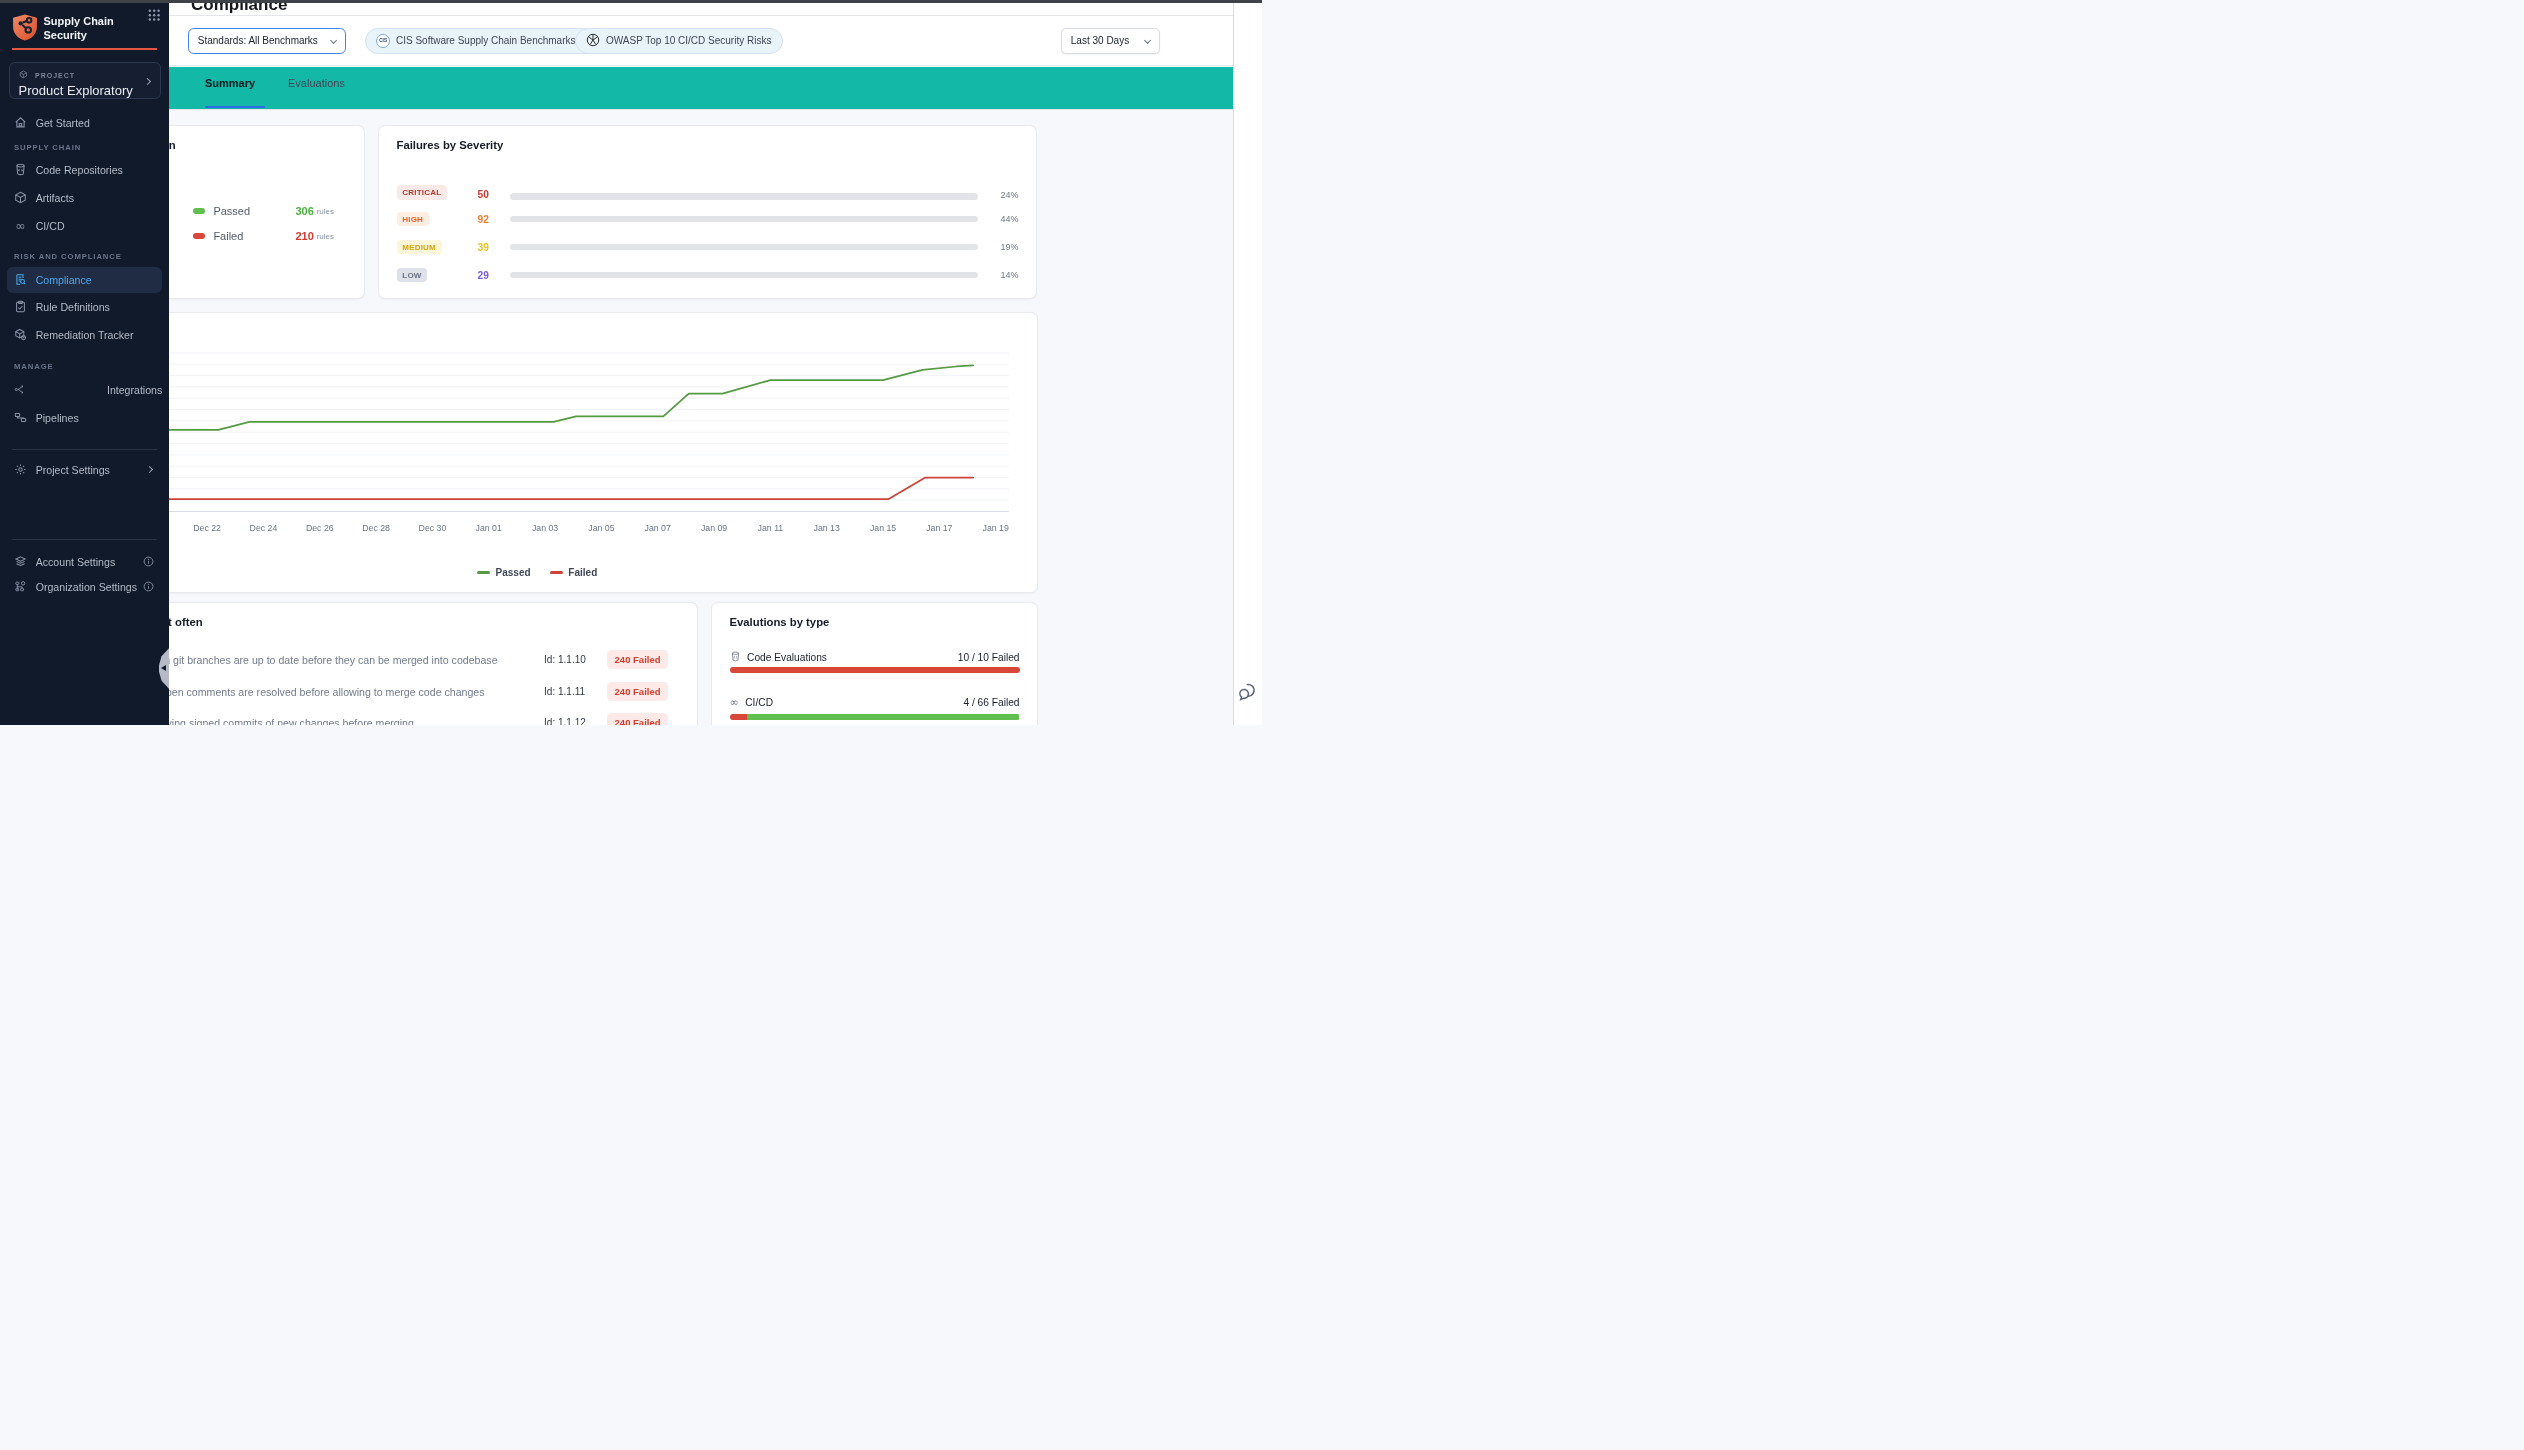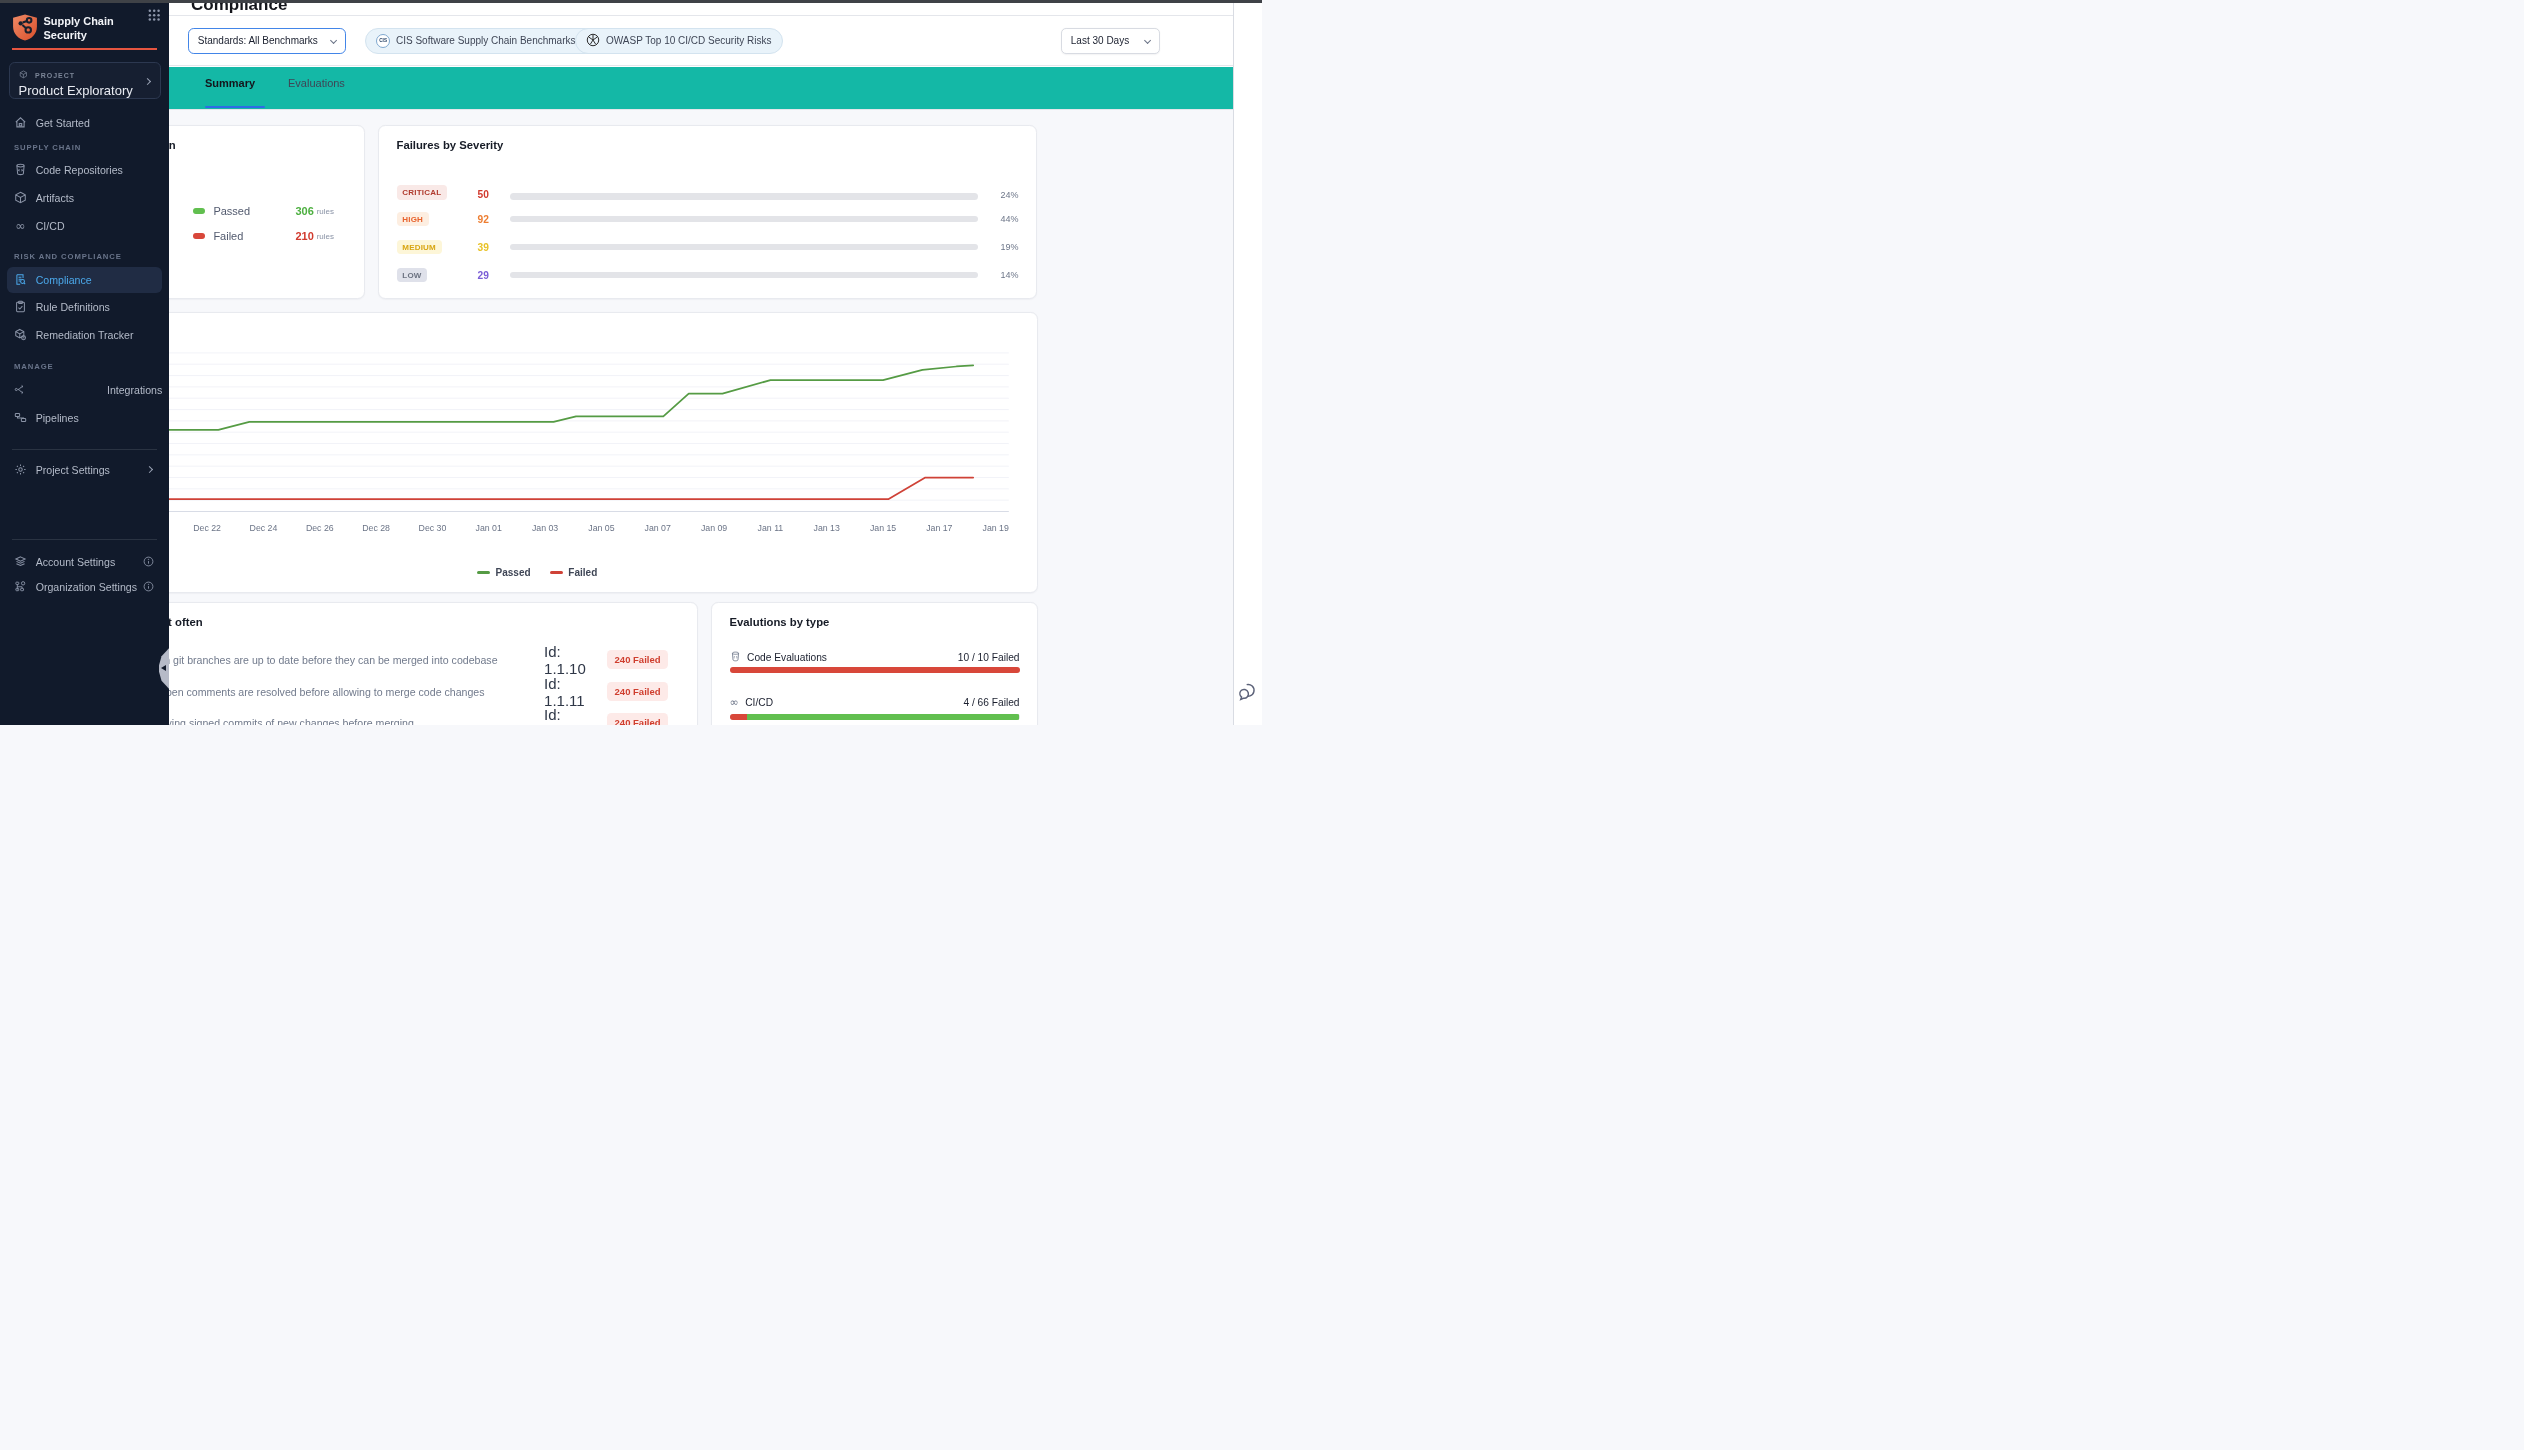--- a/index.html
+++ b/index.html
@@ -103,21 +103,21 @@
   .trend-svg-holder{position:absolute;left:17.5px;top:31px;width:967px;height:221px;}
   .trend-legend{position:absolute;left:0;right:0;top:254px;display:flex;justify-content:center;gap:19px;}
   .tl-item{display:flex;align-items:center;font-size:10px;font-weight:bold;color:#3f4656;}
   .tl-dash{width:13px;height:2.2px;border-radius:1.5px;margin-right:5.8px;}
 
   .card-rules{left:36px;top:602px;width:662px;height:190px;}
   .rule-row{position:absolute;left:17.5px;right:17.5px;height:29px;display:flex;align-items:center;cursor:pointer;}
   .rule-icons{display:flex;align-items:center;width:38px;}
   .owasp-badge{margin-left:-2.9px;}
   .rule-text{font-size:10.6px;color:#717a8c;flex:1;padding-left:17.5px;}
-  .rule-id{font-size:15px;color:#2f3747;width:53px;}
+  .rule-id{font-size:10px;color:#2f3747;width:53px;}
   .fail-pill{background:#fdeae8;color:#cf3e2e;font-size:9.5px;font-weight:bold;padding:3.7px 7.3px;border-radius:4.4px;margin-left:10.2px;margin-right:11.7px;white-space:nowrap;}
 
   .card-types{left:711px;top:602px;width:327px;height:190px;}
   .type-label-row{position:absolute;left:17.5px;right:17.5px;display:flex;align-items:center;}
   .type-name{font-size:10.2px;color:#1a1f2e;margin-left:6.6px;}
   .type-val{margin-left:auto;font-size:10.2px;color:#1a1f2e;text-align:right;}
   .type-bar{position:absolute;left:17.5px;right:17.5px;height:5.8px;border-radius:2.9px;overflow:hidden;display:flex;background:#e3e4e8;}
   .type-fail{background:var(--red);height:100%;}
   .type-pass{background:var(--green);height:100%;}
 

